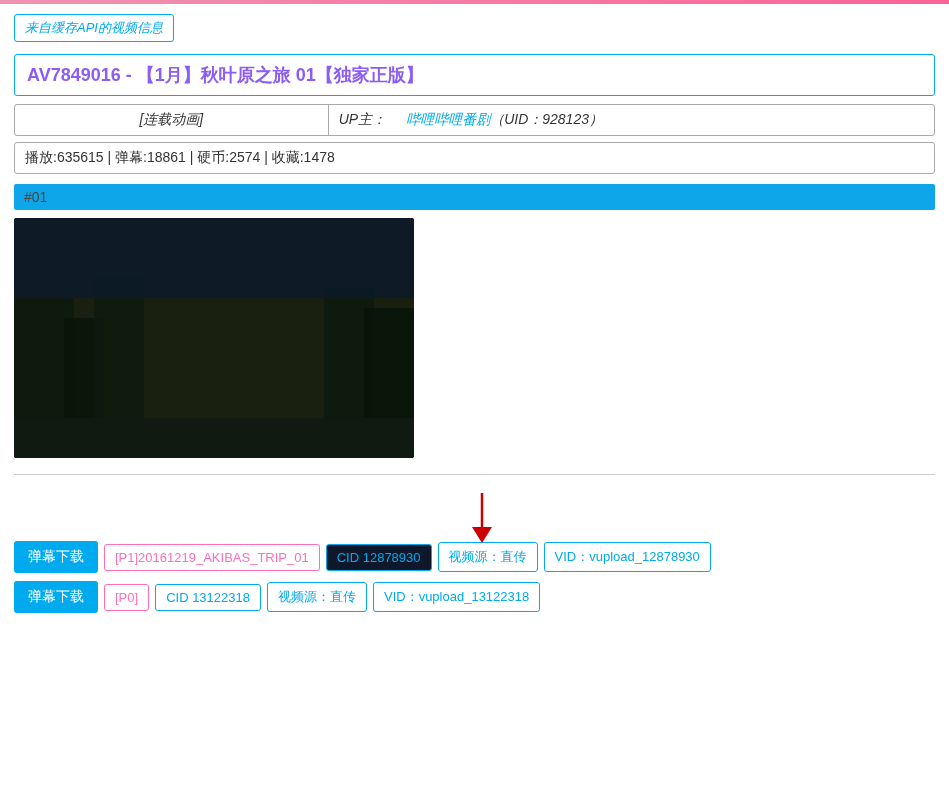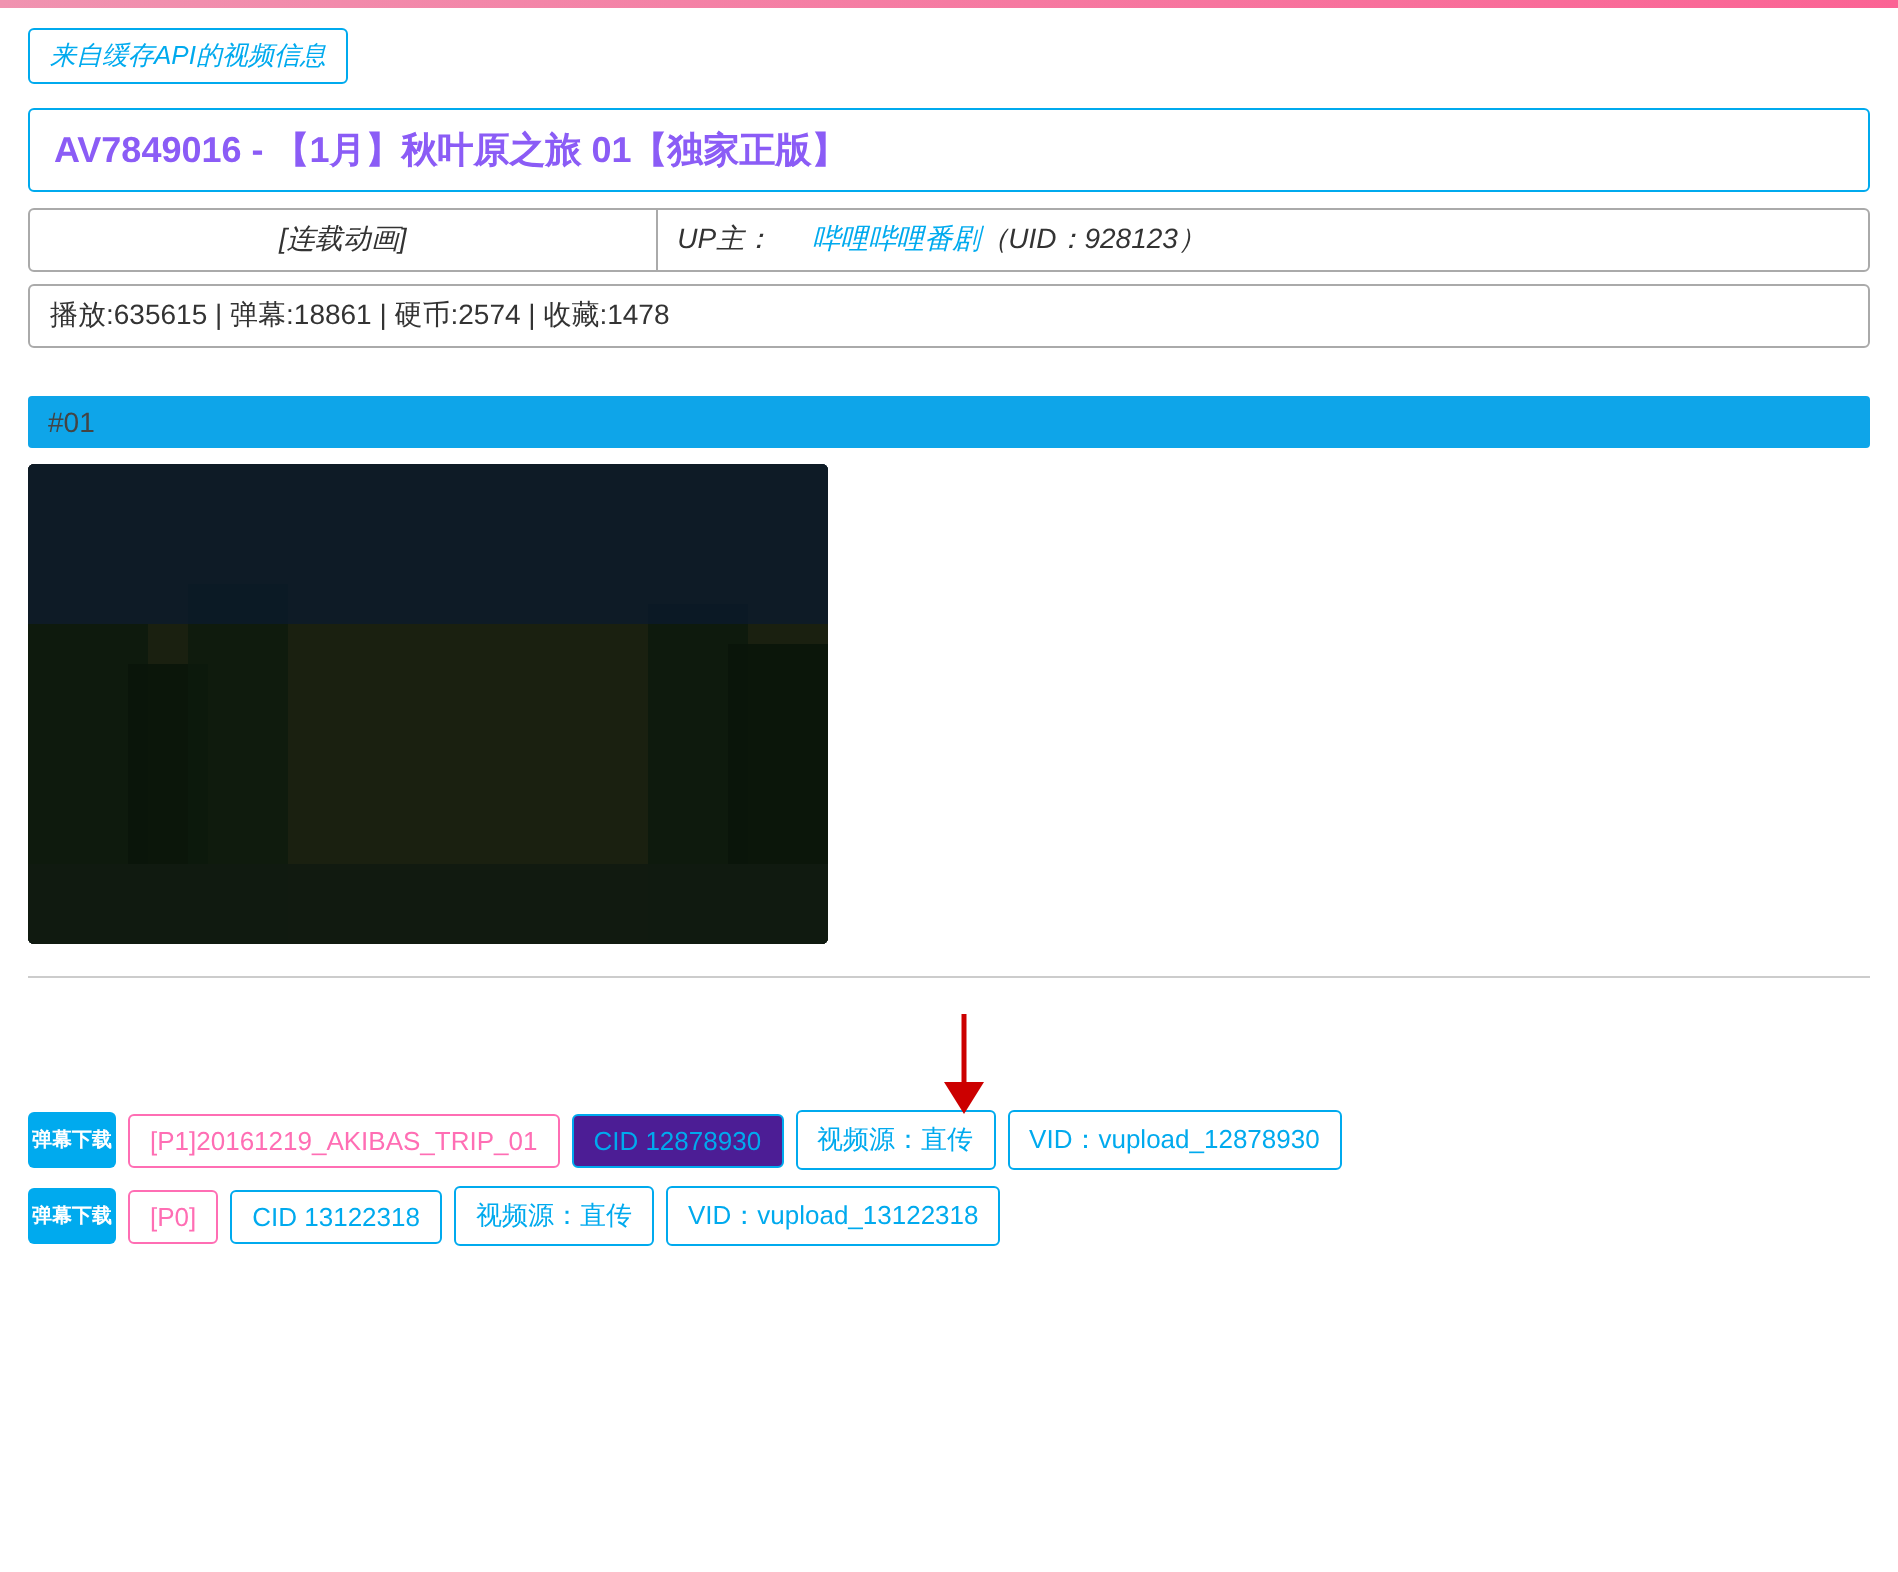--- a/index.html
+++ b/index.html
@@ -58,21 +58,21 @@
     }
     .meta-uploader .up-link {
       color: #00aaee;
       padding-left: 20px;
     }
     .stats-row {
       border: 1.5px solid #aaa;
       border-radius: 3px;
       padding: 6px 10px;
       color: #333;
-      margin-bottom: 24px;
+      margin-bottom: 10px;
     }
     .episode-label {
       background: #0ea5e9;
       padding: 5px 10px;
       color: #444;
       margin-bottom: 8px;
       border-radius: 2px;
     }
     .tag-box {
       border: 1.5px solid #00aaee;
@@ -129,45 +129,44 @@
       display: flex;
       align-items: center;
       gap: 6px;
       margin-bottom: 8px;
       flex-wrap: wrap;
     }
     .btn-blue {
       background: #00aaee;
       color: white;
       border: none;
-      padding: 7px 2px;
-      border-radius: 3px;
-      font-size: 10px;
+      padding: 7px 14px;
+      border-radius: 3px;
+      font-size: 14px;
       cursor: pointer;
       white-space: nowrap;
-      font-weight: bold;
     }
     .badge-pink {
       border: 1.5px solid #ff6eb4;
       color: #ff6eb4;
       padding: 5px 10px;
       border-radius: 3px;
       font-size: 13px;
       white-space: nowrap;
     }
     .badge-cyan {
       border: 1.5px solid #00aaee;
       color: #00aaee;
       padding: 5px 10px;
       border-radius: 3px;
       font-size: 13px;
       white-space: nowrap;
     }
     .badge-cyan-fill {
-      background: #4c1d95;
+      background: #0f172a;
       border: 1.5px solid #00aaee;
       color: #00aaee;
       padding: 5px 10px;
       border-radius: 3px;
       font-size: 13px;
       white-space: nowrap;
     }
   </style>
 </head>
 <body>

